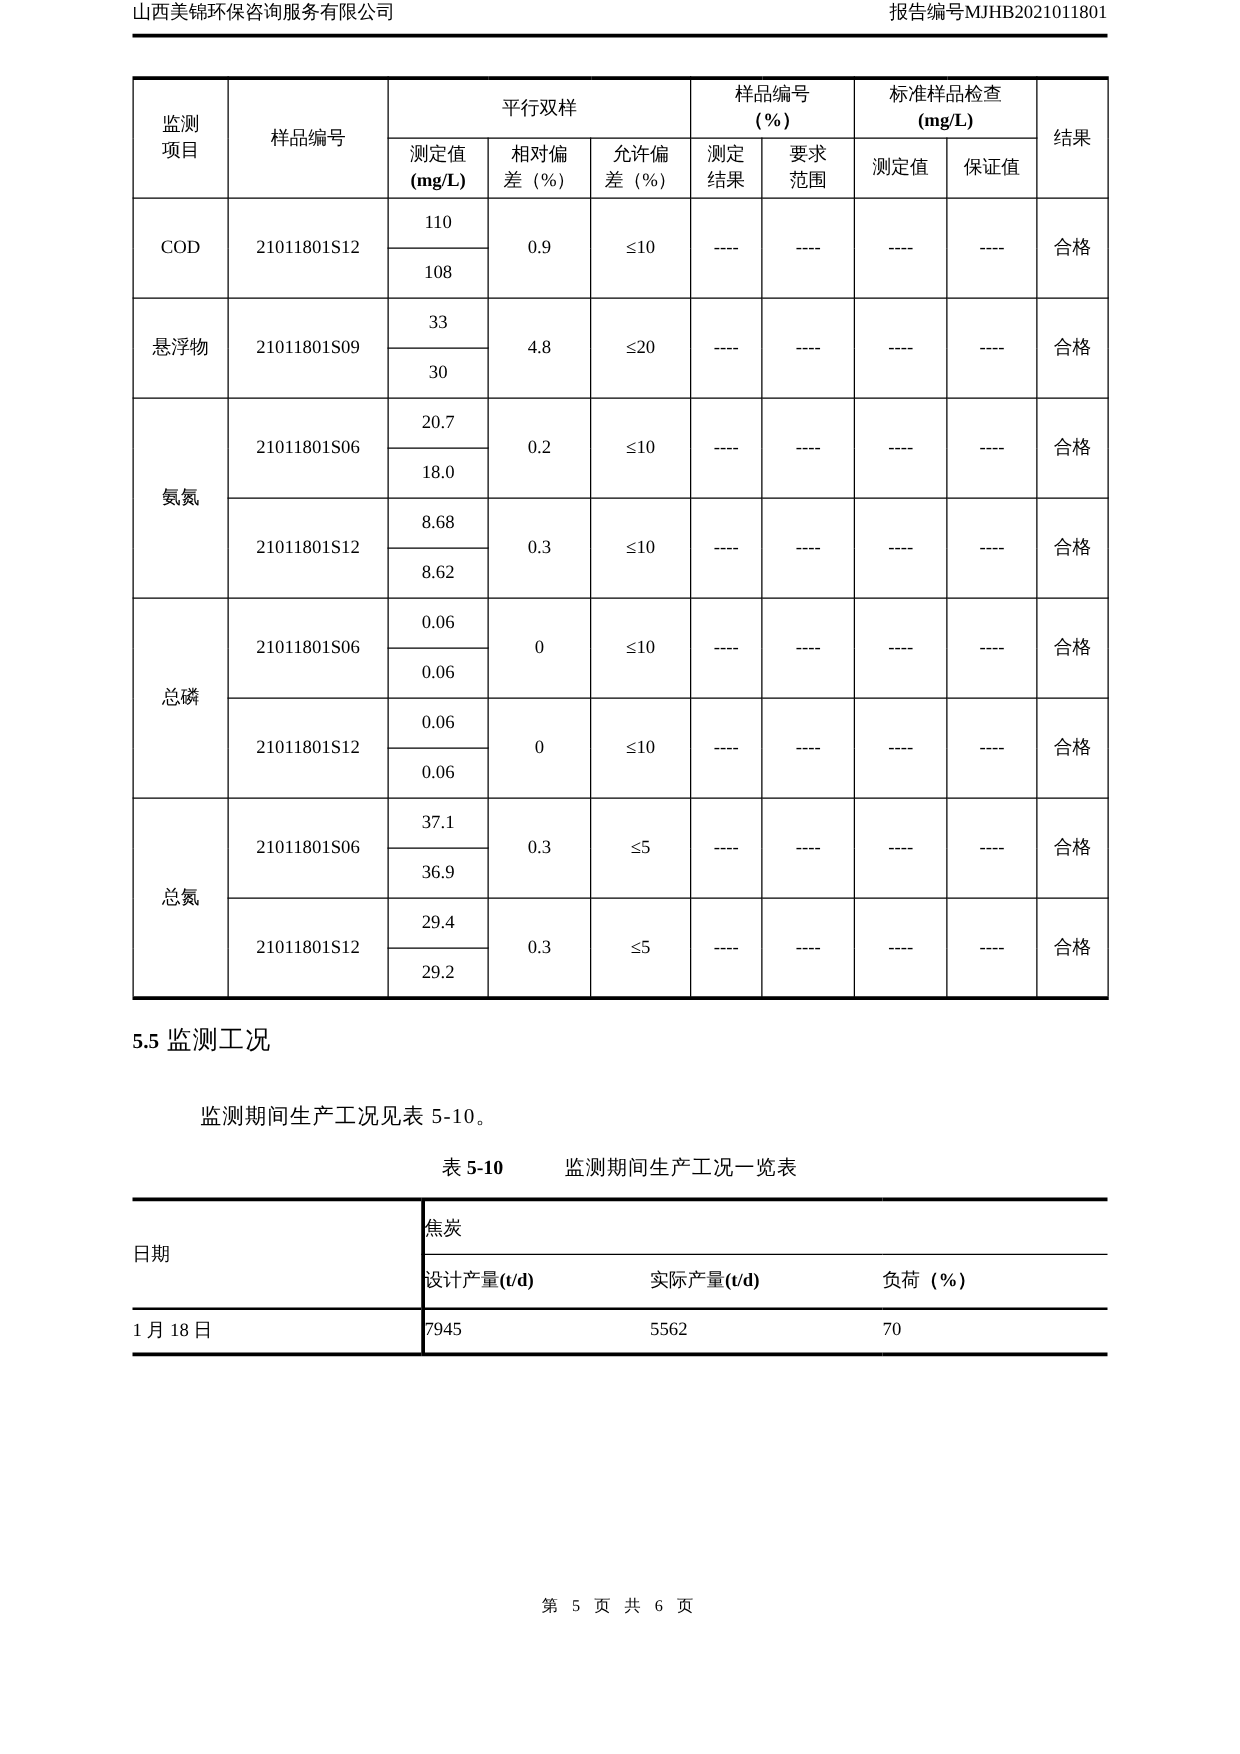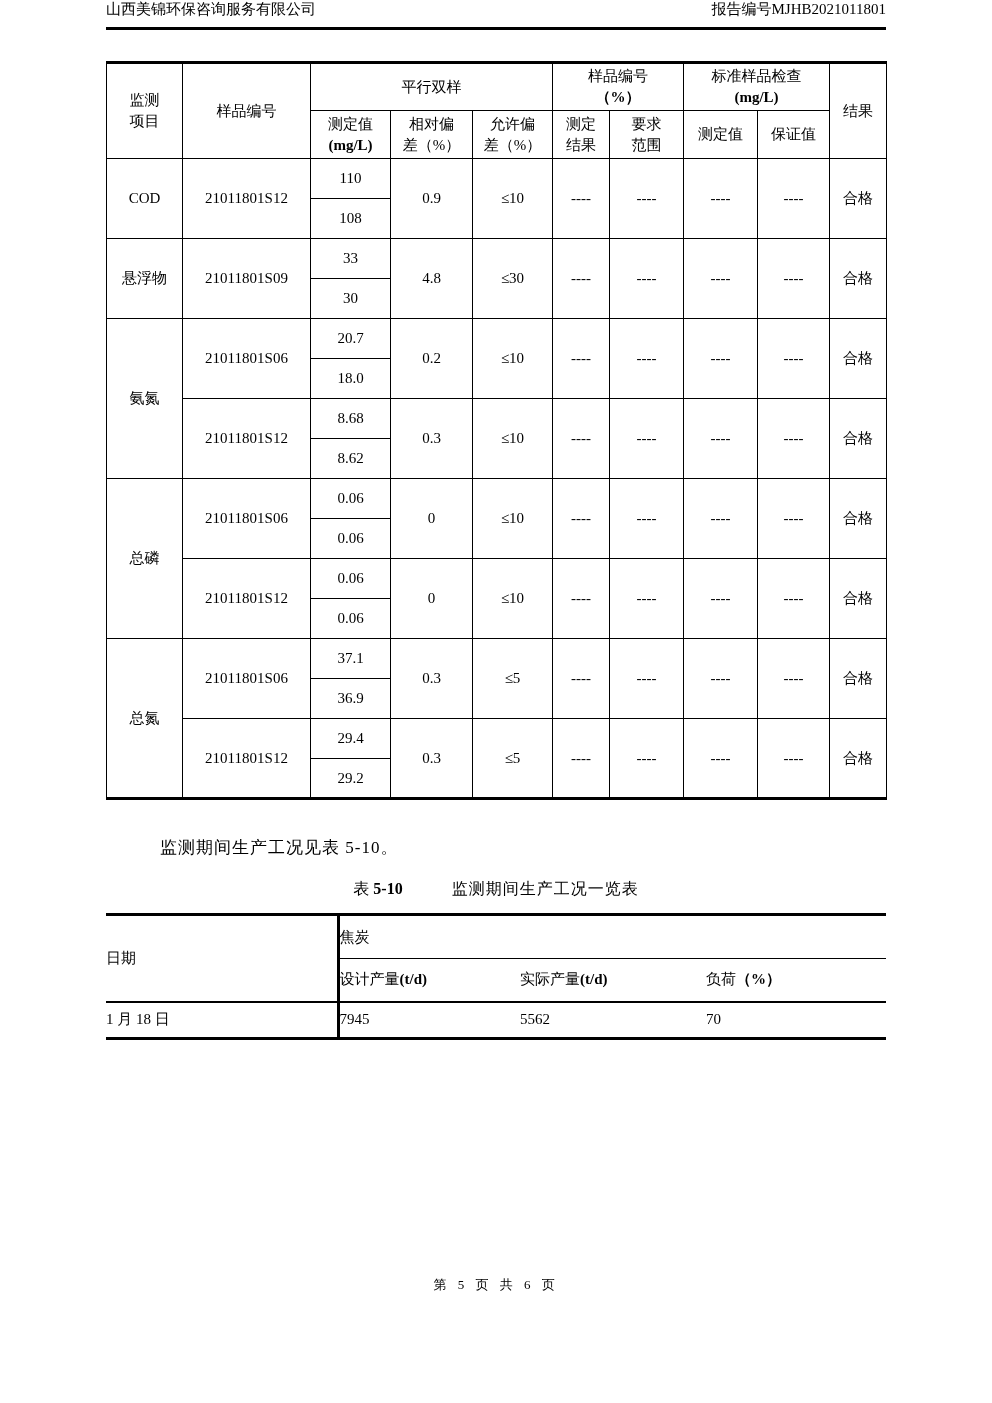--- a/index.html
+++ b/index.html
@@ -163,21 +163,21 @@
         </tr>
         <tr>
           <td>108</td>
         </tr>
 
         <tr>
           <td rowspan="2">悬浮物</td>
           <td rowspan="2">21011801S09</td>
           <td>33</td>
           <td rowspan="2">4.8</td>
-          <td rowspan="2">≤30</td>
+          <td rowspan="2">≤20</td>
           <td rowspan="2">----</td>
           <td rowspan="2">----</td>
           <td rowspan="2">----</td>
           <td rowspan="2">----</td>
           <td rowspan="2">合格</td>
         </tr>
         <tr>
           <td>30</td>
         </tr>
 
@@ -269,20 +269,23 @@
           <td rowspan="2">----</td>
           <td rowspan="2">----</td>
           <td rowspan="2">合格</td>
         </tr>
         <tr>
           <td>29.2</td>
         </tr>
       </tbody>
     </table>
 
+    <div class="section-heading">
+      <span class="num">5.5</span><span>监测工况</span>
+    </div>
 
     <p class="para">监测期间生产工况见表 5-10。</p>
 
     <div class="caption">
       <span>表 </span><span class="cap-no">5-10</span><span class="cap-title">监测期间生产工况一览表</span>
     </div>
 
     <table class="prod-table">
       <colgroup>
         <col style="width:232px">

